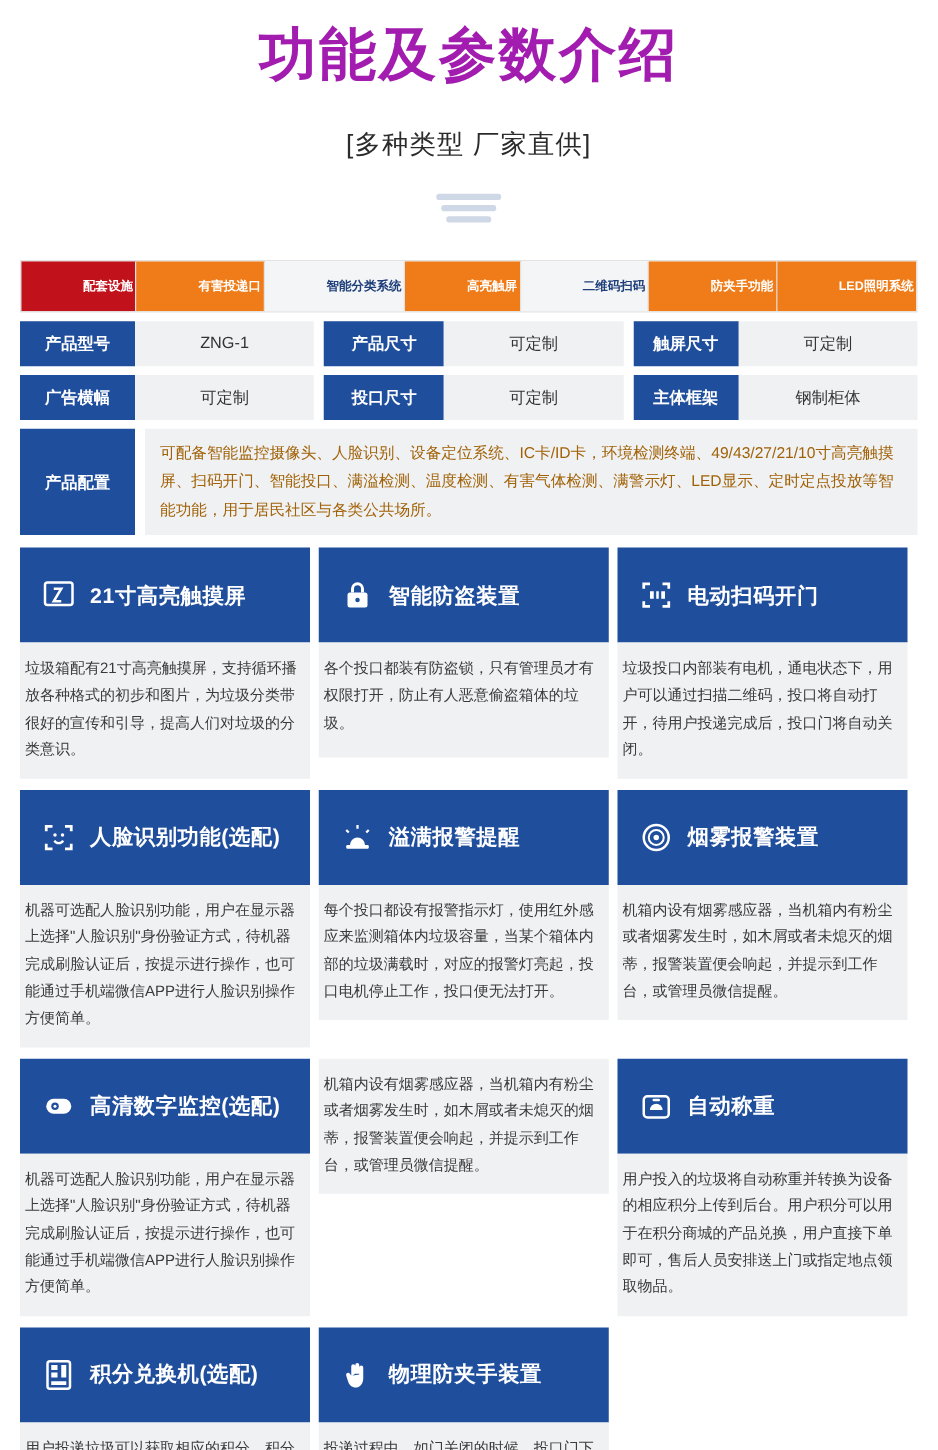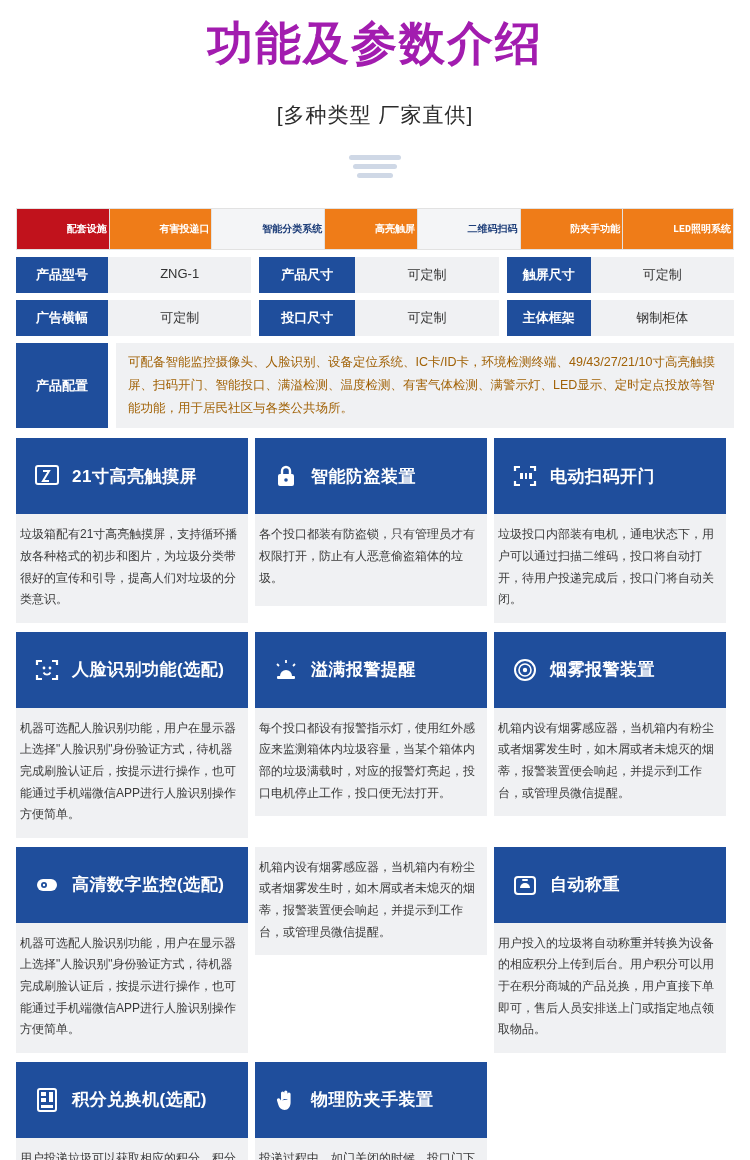--- a/index.html
+++ b/index.html
@@ -56,21 +56,21 @@
     font-size: 10px;
     font-weight: bold;
     padding: 13px 2px;
     color: #1f3f7a;
     background: #f4f5f7;
     border-right: 1px solid #e2e2e2;
     white-space: nowrap;
   }
   .tab:last-child { border-right: none; }
   .tab.red { background: #c1121c; color: #fff; }
-  .tab.orange { background: #ef7c18; color: #fff; font-family: Liberation Mono, monospace; }
+  .tab.orange { background: #ef7c18; color: #fff; }
 
   
   .spec-rows { margin-top: 7px; }
   .spec-row {
     display: flex;
     margin-bottom: 7px;
   }
   .cell-label {
     background: #1f4e9c;
     color: #fff;

